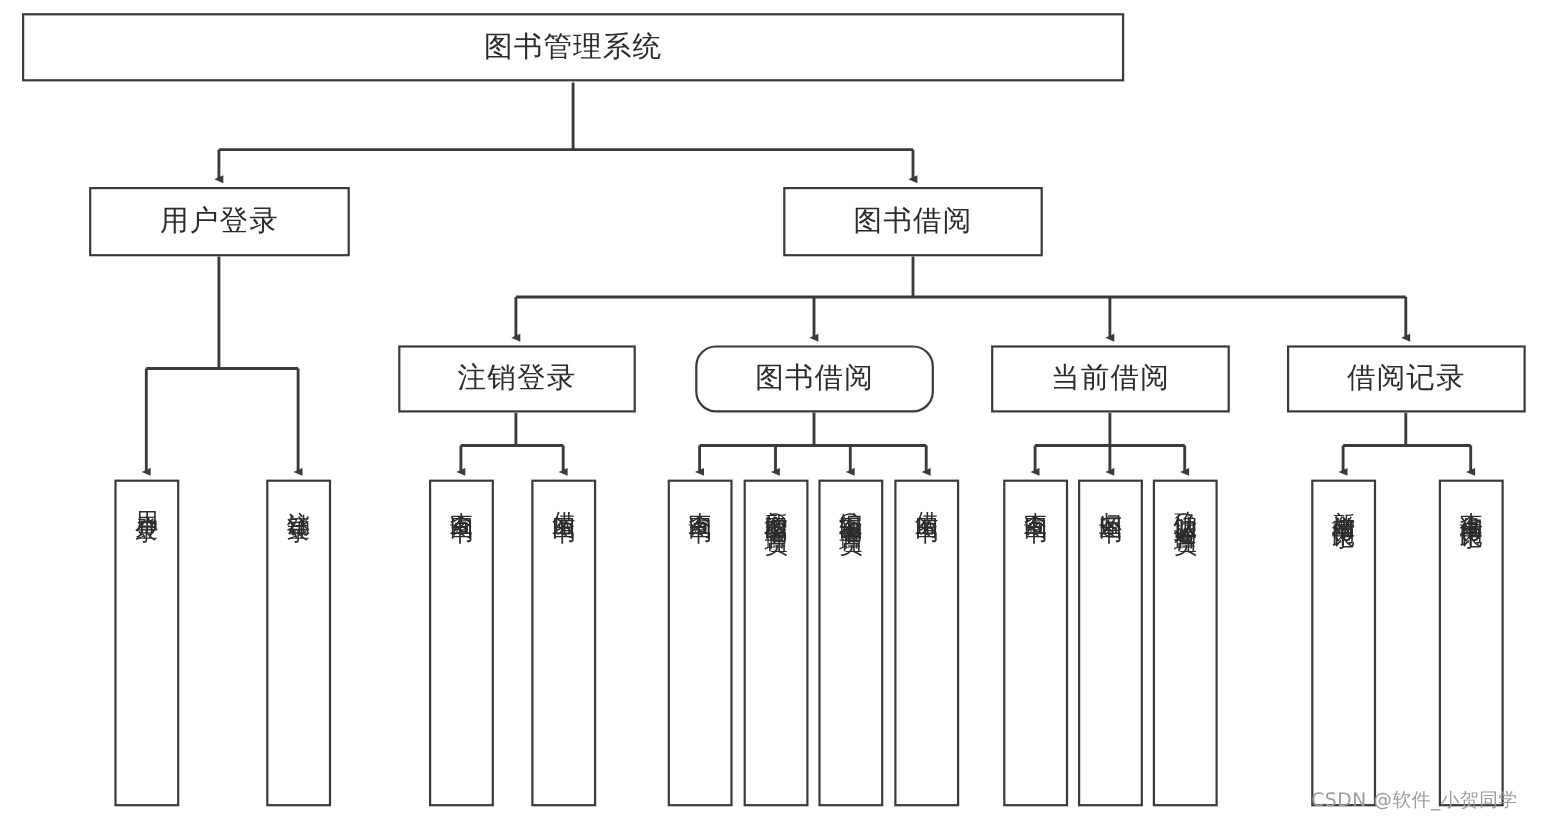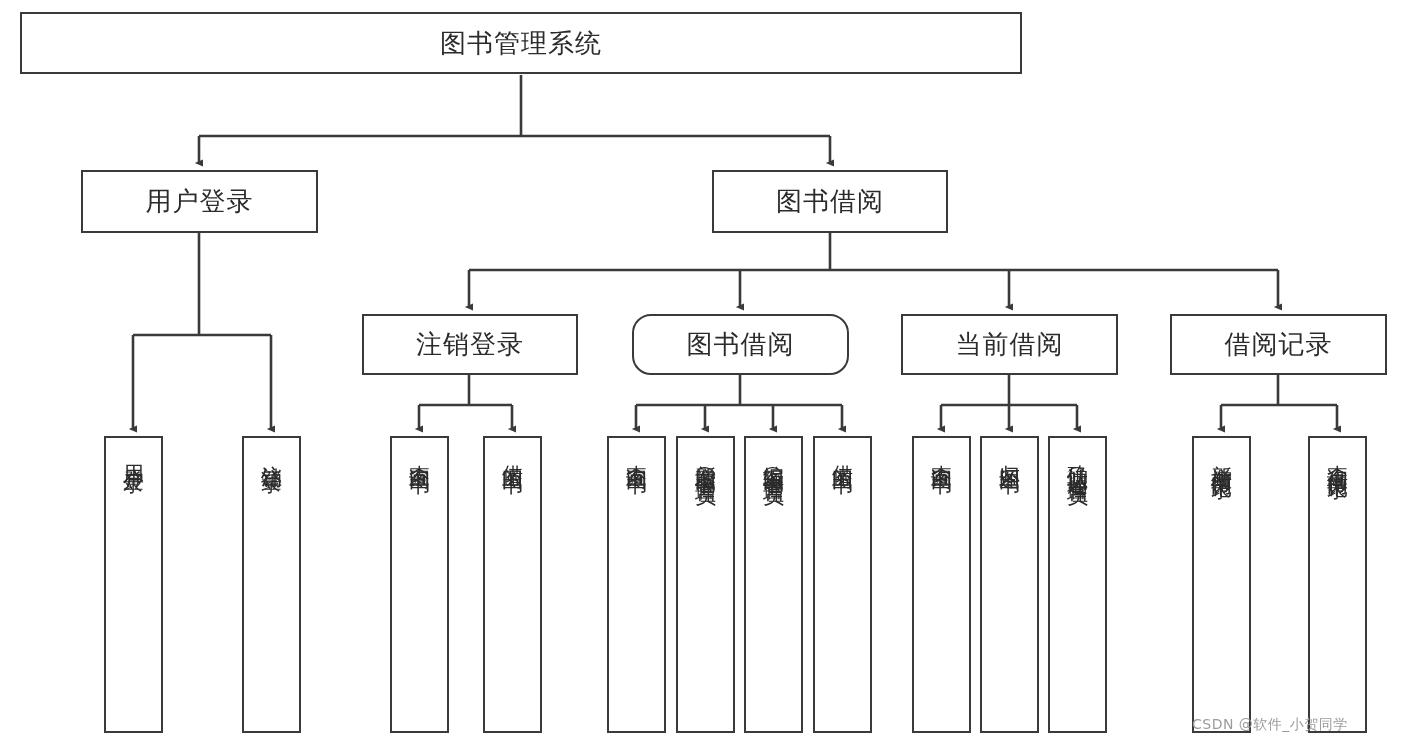--- a/index.html
+++ b/index.html
@@ -55,21 +55,21 @@
     writing-mode: vertical-rl;
     text-orientation: upright;
     font-size: 21px;
     letter-spacing: 3px;
     line-height: 1.05;
   }
   .watermark {
     position: absolute;
     left: 1192px;
     top: 716px;
-    font-size: 14px;
+    font-size: 17px;
     color: #9b9b9b;
     white-space: nowrap;
     z-index: 3;
     letter-spacing: 0.5px;
   }
 </style>
 </head>
 <body>
 
 <div id="diagram-root">

